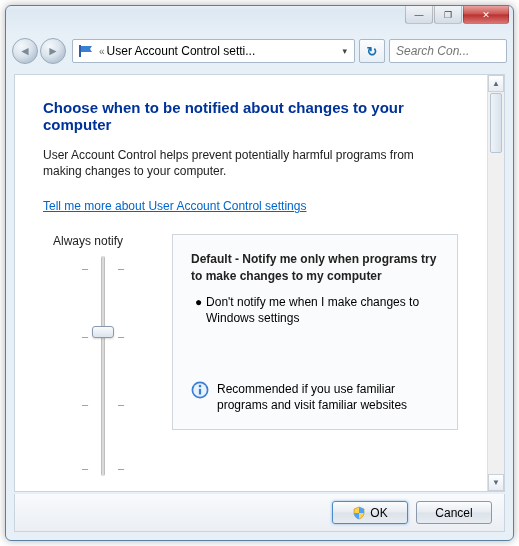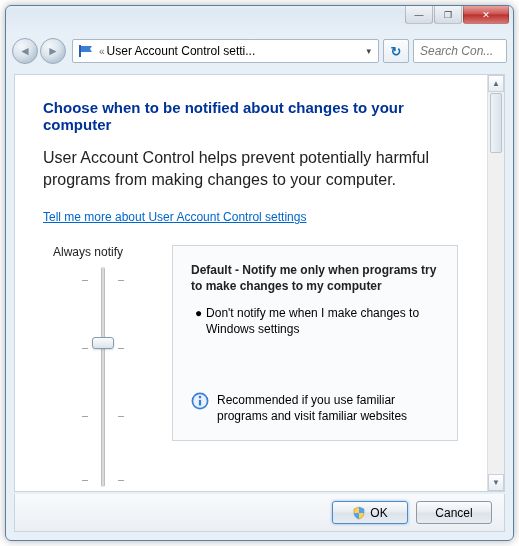--- a/index.html
+++ b/index.html
@@ -11,28 +11,28 @@
 .toolbar{height:34px;display:flex;align-items:center;padding:0 6px;gap:4px}
 .nav-btns{display:flex}
 .nav-circle{width:26px;height:26px;border-radius:50%;background:radial-gradient(circle at 35% 30%,#f4f8fb,#dae3ec 45%,#bccad7 70%,#a5b6c7);border:1px solid #9ab;margin-right:2px;display:flex;align-items:center;justify-content:center;color:#7a8a99;font-size:12px}
 .addr-bar{flex:1;height:24px;border:1px solid #a7b8c9;background:#fff;display:flex;align-items:center;padding:0 4px;font-size:12px;border-radius:2px}
 .flag-icon{width:14px;height:12px;margin:0 4px 0 2px;display:inline-block}
 .flag-icon svg{display:block}
 .chev{color:#666;font-size:10px;margin:0 2px}
 .addr-text{flex:1;white-space:nowrap;overflow:hidden;text-overflow:ellipsis;color:#000}
 .addr-drop{color:#444;font-size:9px;padding:0 3px}
 .refresh{width:26px;height:24px;border:1px solid #a7b8c9;background:linear-gradient(#fbfdff,#e9eff5);display:flex;align-items:center;justify-content:center;color:#1a6fb3;font-size:13px;border-radius:2px;font-weight:bold}
-.search{width:94px;height:24px;border:1px solid #a7b8c9;background:#fff;padding:0 6px;font-size:12px;font-style:italic;color:#888;border-radius:2px}
+.search{width:118px;height:24px;border:1px solid #a7b8c9;background:#fff;padding:0 6px;font-size:12px;font-style:italic;color:#888;border-radius:2px}
 .content-wrap{position:absolute;left:8px;right:8px;top:68px;bottom:48px;background:#fff;border:1px solid #c9d4df;overflow:hidden}
 .content{padding:24px 28px 20px;position:relative;height:100%}
 .scrollbar{position:absolute;right:0;top:0;bottom:0;width:17px;background:#f0f0f0;border-left:1px solid #e0e0e0}
 .sb-btn{height:17px;background:linear-gradient(#fdfeff,#e8edf3);border:1px solid #c8d0d9;display:flex;align-items:center;justify-content:center;color:#5a6b7c;font-size:8px}
 .sb-thumb{margin:1px 2px;height:60px;border:1px solid #b8c4d0;border-radius:2px;background:linear-gradient(90deg,#eef3f8,#d9e2eb)}
 h1{font-size:15px;font-weight:700;color:#003399;margin-bottom:14px;margin-right:18px}
-.desc{font-size:16px;color:#222;line-height:1.35;margin-right:32px}
+.desc{font-size:12px;color:#222;line-height:1.35;margin-right:32px}
 .link{color:#0066cc;text-decoration:underline;font-size:12px;cursor:pointer;display:inline-block;margin-top:20px}
 .slider-area{display:flex;margin-top:20px;margin-right:18px}
 .slider-col{width:110px;padding-left:10px}
 .slider-lbl{font-size:12px;color:#222;margin-bottom:8px}
 .slider-lbl-bottom{font-size:12px;color:#222;margin-top:4px}
 .track-box{display:flex;justify-content:center;height:220px;position:relative;margin:6px 0}
 .track{width:4px;background:linear-gradient(90deg,#b0b0b0,#e8e8e8 50%,#b0b0b0);border-radius:2px;position:relative}
 .tick{position:absolute;width:42px;left:-19px;display:flex;justify-content:space-between;color:#888;font-size:11px}
 .tick span{width:6px;text-align:center}
 .thumb{position:absolute;width:22px;height:12px;left:-9px;background:linear-gradient(#fafcfe,#dbe4ec);border:1px solid #8a9aaa;border-radius:3px;box-shadow:0 1px 2px rgba(0,0,0,.15)}

